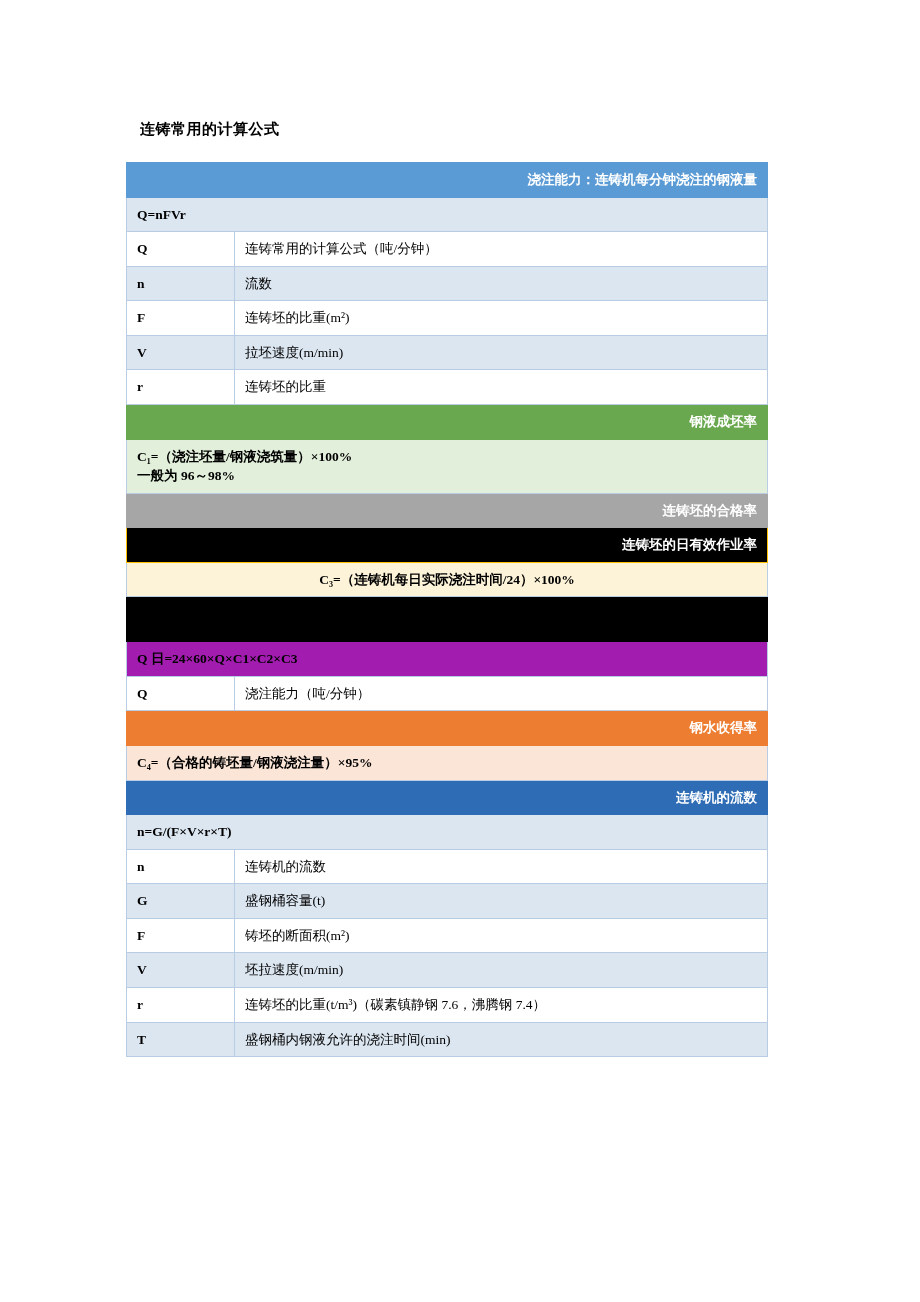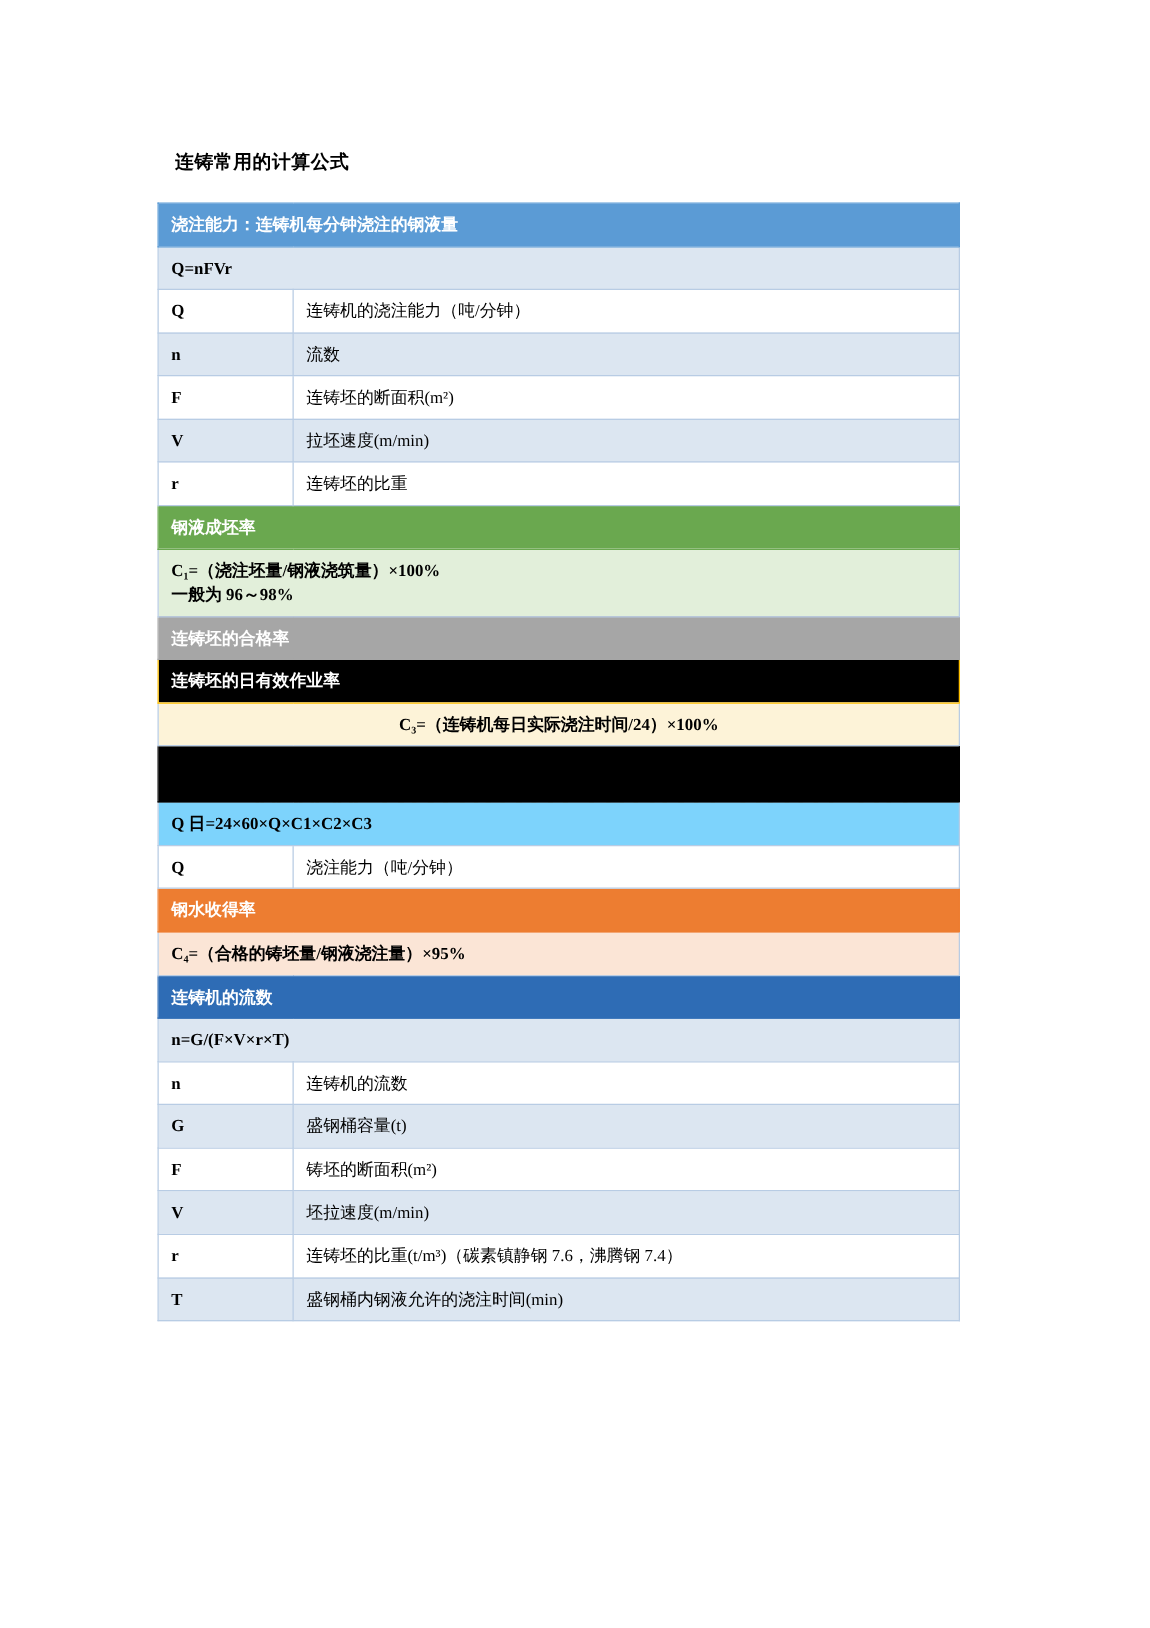--- a/index.html
+++ b/index.html
@@ -54,40 +54,40 @@
   }
   table.formula-table td {
     border: 1px solid #b8cce4;
     padding: 7px 10px;
     font-size: 13.5px;
     vertical-align: middle;
     line-height: 1.45;
     font-family: "Liberation Serif", serif;
   }
   td.hdr {
-    text-align: left;
+    text-align: right;
     font-weight: bold;
     color: #ffffff;
     font-size: 13.5px;
     font-family: "Liberation Sans", sans-serif;
     padding: 8px 10px;
   }
   .hdr-blue     { background: #5b9bd5; border-color: #5b9bd5 !important; }
   .hdr-green    { background: #6aa84f; border-color: #6aa84f !important; }
   .hdr-gray     { background: #a6a6a6; border-color: #a6a6a6 !important; }
   .hdr-yellow   { background: #000000; border-color: #ffc000 !important; color:#ffffff; }
   .hdr-black    { background: #000000; border-color: #000000 !important; height: 30px; }
   .hdr-orange   { background: #ed7d31; border-color: #ed7d31 !important; }
   .hdr-darkblue { background: #2e6cb5; border-color: #2e6cb5 !important; }
 
   .row-blue-light  { background: #dce6f1; }
   .row-white       { background: #ffffff; }
   .row-green-light { background: #e2efda; }
   .row-yellow-light{ background: #fdf3d8; text-align: center; }
-  .row-gray-mid    { background: #7dd3fc; margin-left: 44px; }
+  .row-gray-mid    { background: #a21caf; margin-left: 44px; }
   .row-orange-light{ background: #fbe5d6; }
 
   td.label-cell {
     width: 68px;
     font-weight: bold;
     font-family: "Liberation Serif", serif;
     padding-left: 12px;
   }
   td.label-cell-wide {
     width: 108px;
@@ -120,29 +120,29 @@
     <tbody>
 
       <tr>
         <td class="hdr hdr-blue" colspan="2">浇注能力：连铸机每分钟浇注的钢液量</td>
       </tr>
       <tr>
         <td class="formula-cell row-blue-light" colspan="2">Q=nFVr</td>
       </tr>
       <tr>
         <td class="label-cell-wide row-white">Q</td>
-        <td class="value-cell row-white">连铸机的浇注能力（吨/分钟）</td>
+        <td class="value-cell row-white">连铸常用的计算公式（吨/分钟）</td>
       </tr>
       <tr>
         <td class="label-cell-wide row-blue-light">n</td>
         <td class="value-cell row-blue-light">流数</td>
       </tr>
       <tr>
         <td class="label-cell-wide row-white">F</td>
-        <td class="value-cell row-white">连铸坯的断面积(m²)</td>
+        <td class="value-cell row-white">连铸坯的比重(m²)</td>
       </tr>
       <tr>
         <td class="label-cell-wide row-blue-light">V</td>
         <td class="value-cell row-blue-light">拉坯速度(m/min)</td>
       </tr>
       <tr>
         <td class="label-cell-wide row-white">r</td>
         <td class="value-cell row-white">连铸坯的比重</td>
       </tr>
 

